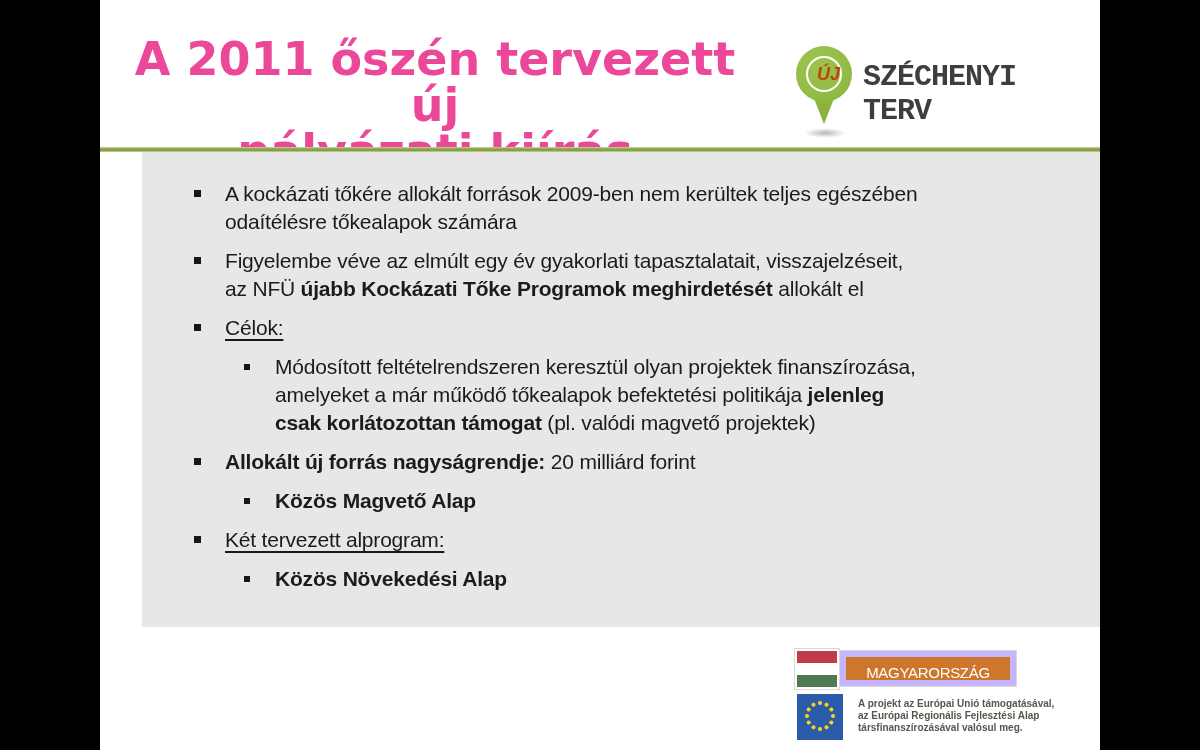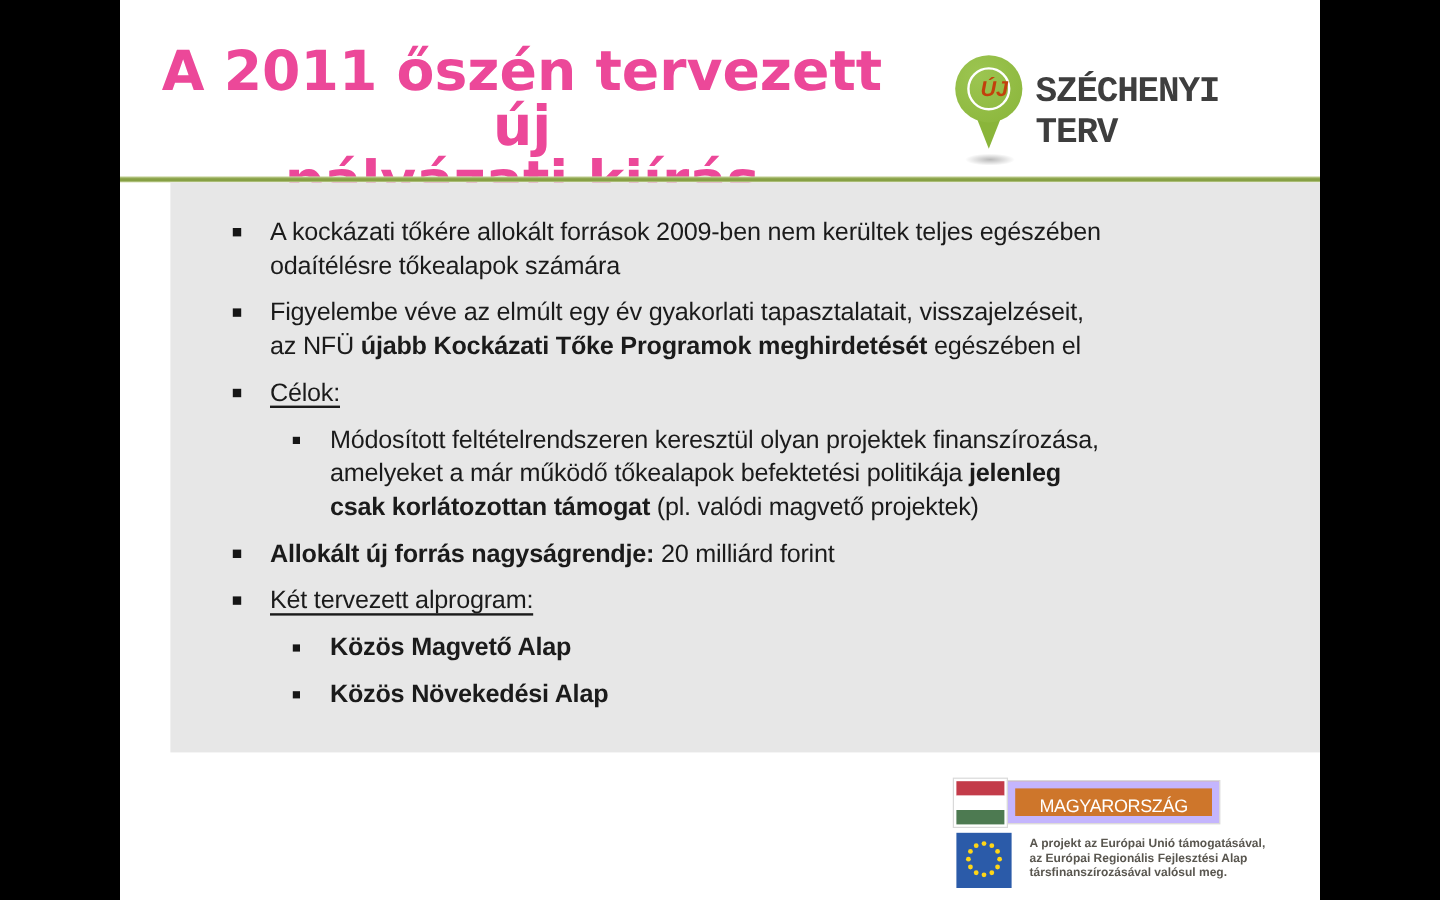--- a/index.html
+++ b/index.html
@@ -95,49 +95,49 @@
 
         <div class="li l1">
           <span class="marker"></span>
           <span>A kockázati tőkére allokált források 2009-ben nem kerültek teljes egészében</span><br>
           <span>odaítélésre tőkealapok számára</span>
         </div>
 
         <div class="li l1">
           <span class="marker"></span>
           <span>Figyelembe véve az elmúlt egy év gyakorlati tapasztalatait, visszajelzéseit,</span><br>
-          <span>az NFÜ </span><span class="b">újabb Kockázati Tőke Programok meghirdetését</span><span> egészében el</span>
+          <span>az NFÜ </span><span class="b">újabb Kockázati Tőke Programok meghirdetését</span><span> allokált el</span>
         </div>
 
         <div class="li l1">
           <span class="marker"></span>
           <span class="hd">Célok:</span>
         </div>
 
 
         <div class="li l2">
           <span class="marker"></span>
           <span>Módosított feltételrendszeren keresztül olyan projektek finanszírozása,</span><br>
           <span>amelyeket a már működő tőkealapok befektetési politikája </span><span class="b">jelenleg</span><br>
           <span class="b">csak korlátozottan támogat</span><span> (pl. valódi magvető projektek)</span>
         </div>
 
         <div class="li l1">
           <span class="marker"></span>
           <span class="b">Allokált új forrás nagyságrendje:</span><span> 20 milliárd forint</span>
         </div>
 
+        <div class="li l2">
+          <span class="marker"></span>
+          <span class="b">Közös Magvető Alap</span>
+        </div>
+
         <div class="li l1">
           <span class="marker"></span>
           <span class="hd">Két tervezett alprogram:</span>
-        </div>
-
-        <div class="li l2">
-          <span class="marker"></span>
-          <span class="b">Közös Magvető Alap</span>
         </div>
 
         <div class="li l2">
           <span class="marker"></span>
           <span class="b">Közös Növekedési Alap</span>
         </div>
 
       </div>
     </div>
 

